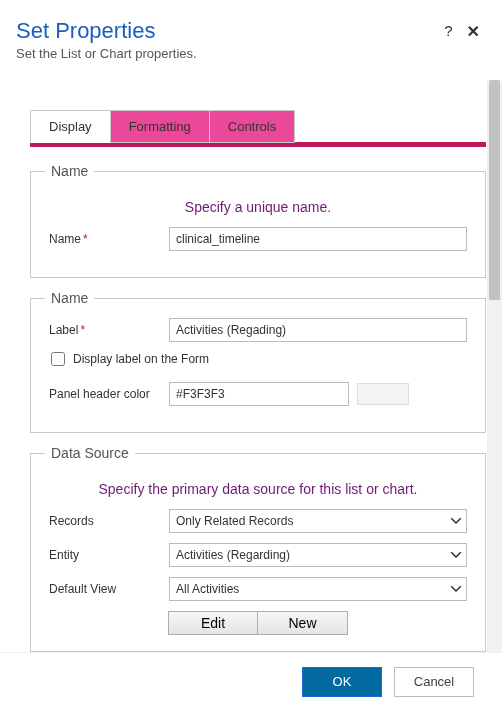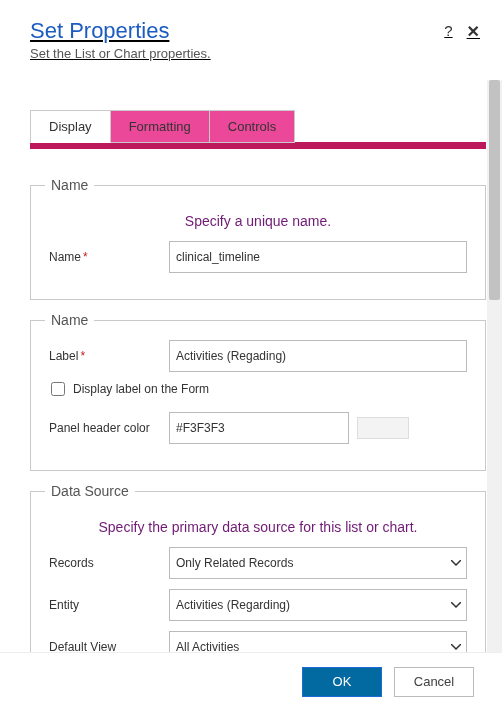--- a/index.html
+++ b/index.html
@@ -9,22 +9,21 @@
       font-family: "Segoe UI", Tahoma, Geneva, Verdana, sans-serif;
     }
     body {
       width: 502px;
       height: 710px;
       background: #fff;
       position: relative;
       overflow: hidden;
     }
     .dialog-header {
-      padding: 18px 22px 8px 30px;
-      text-decoration: underline;
+      padding: 18px 22px 8px 16px;
     }
     .title-row {
       display: flex;
       justify-content: space-between;
       align-items: flex-start;
     }
     .dialog-title {
       font-size: 22px;
       font-weight: 400;
       color: #1a5cbf;
@@ -57,22 +56,22 @@
       right: 0;
       overflow: hidden;
     }
 
     .scroll-content {
       padding: 30px 16px 0 30px;
     }
 
     .tab-bar {
       display: flex;
-      border-bottom: 7px solid #be185d;
-      margin-bottom: 28px;
+      border-bottom: 5px solid #be185d;
+      margin-bottom: 16px;
     }
     .tab {
       padding: 8px 18px;
       font-size: 13px;
       color: #333;
       background: #ec4899;
       border: 1px solid #c9c9c9;
       margin-bottom: -1px;
       cursor: pointer;
     }
@@ -113,21 +112,21 @@
       font-size: 12px;
       color: #333;
       flex-shrink: 0;
     }
     .req {
       color: #c02020;
       margin-left: 2px;
     }
     .text-input, .select-input {
       flex: 1;
-      height: 32px;
+      height: 24px;
       border: 1px solid #bbb;
       padding: 0 6px;
       font-size: 12px;
       color: #333;
       background: #fff;
     }
     .select-input {
       appearance: none;
       -webkit-appearance: none;
       background-image: none;

